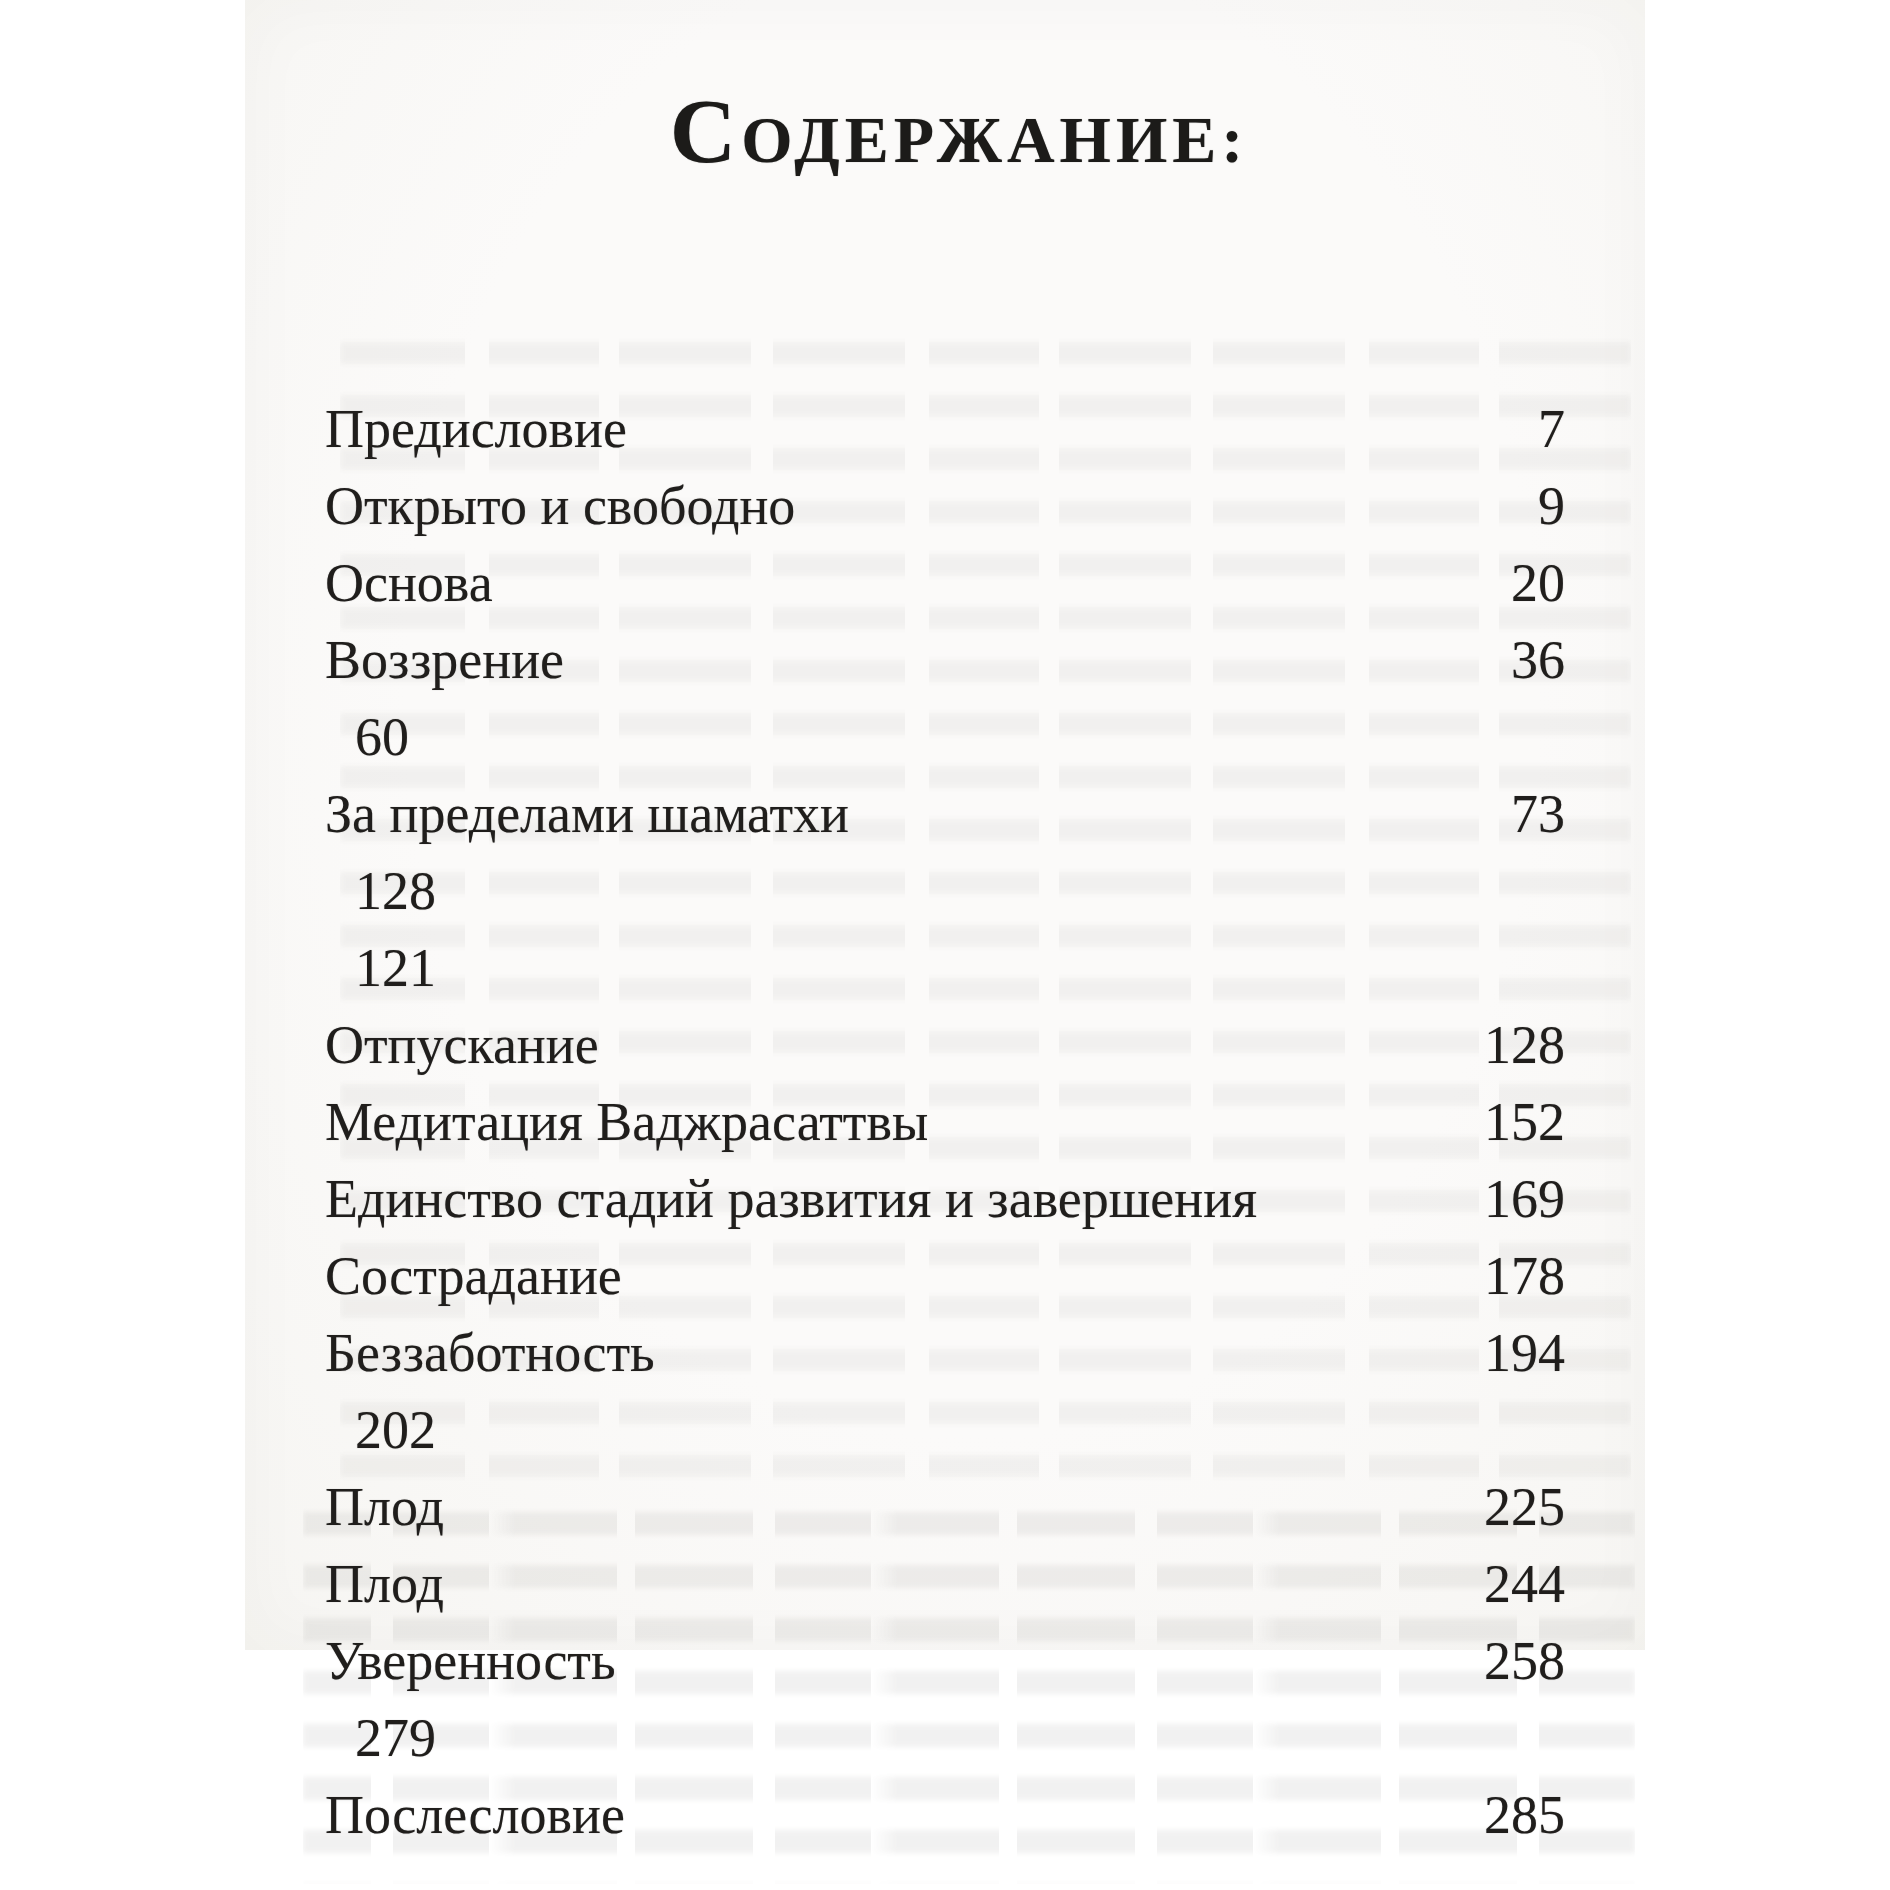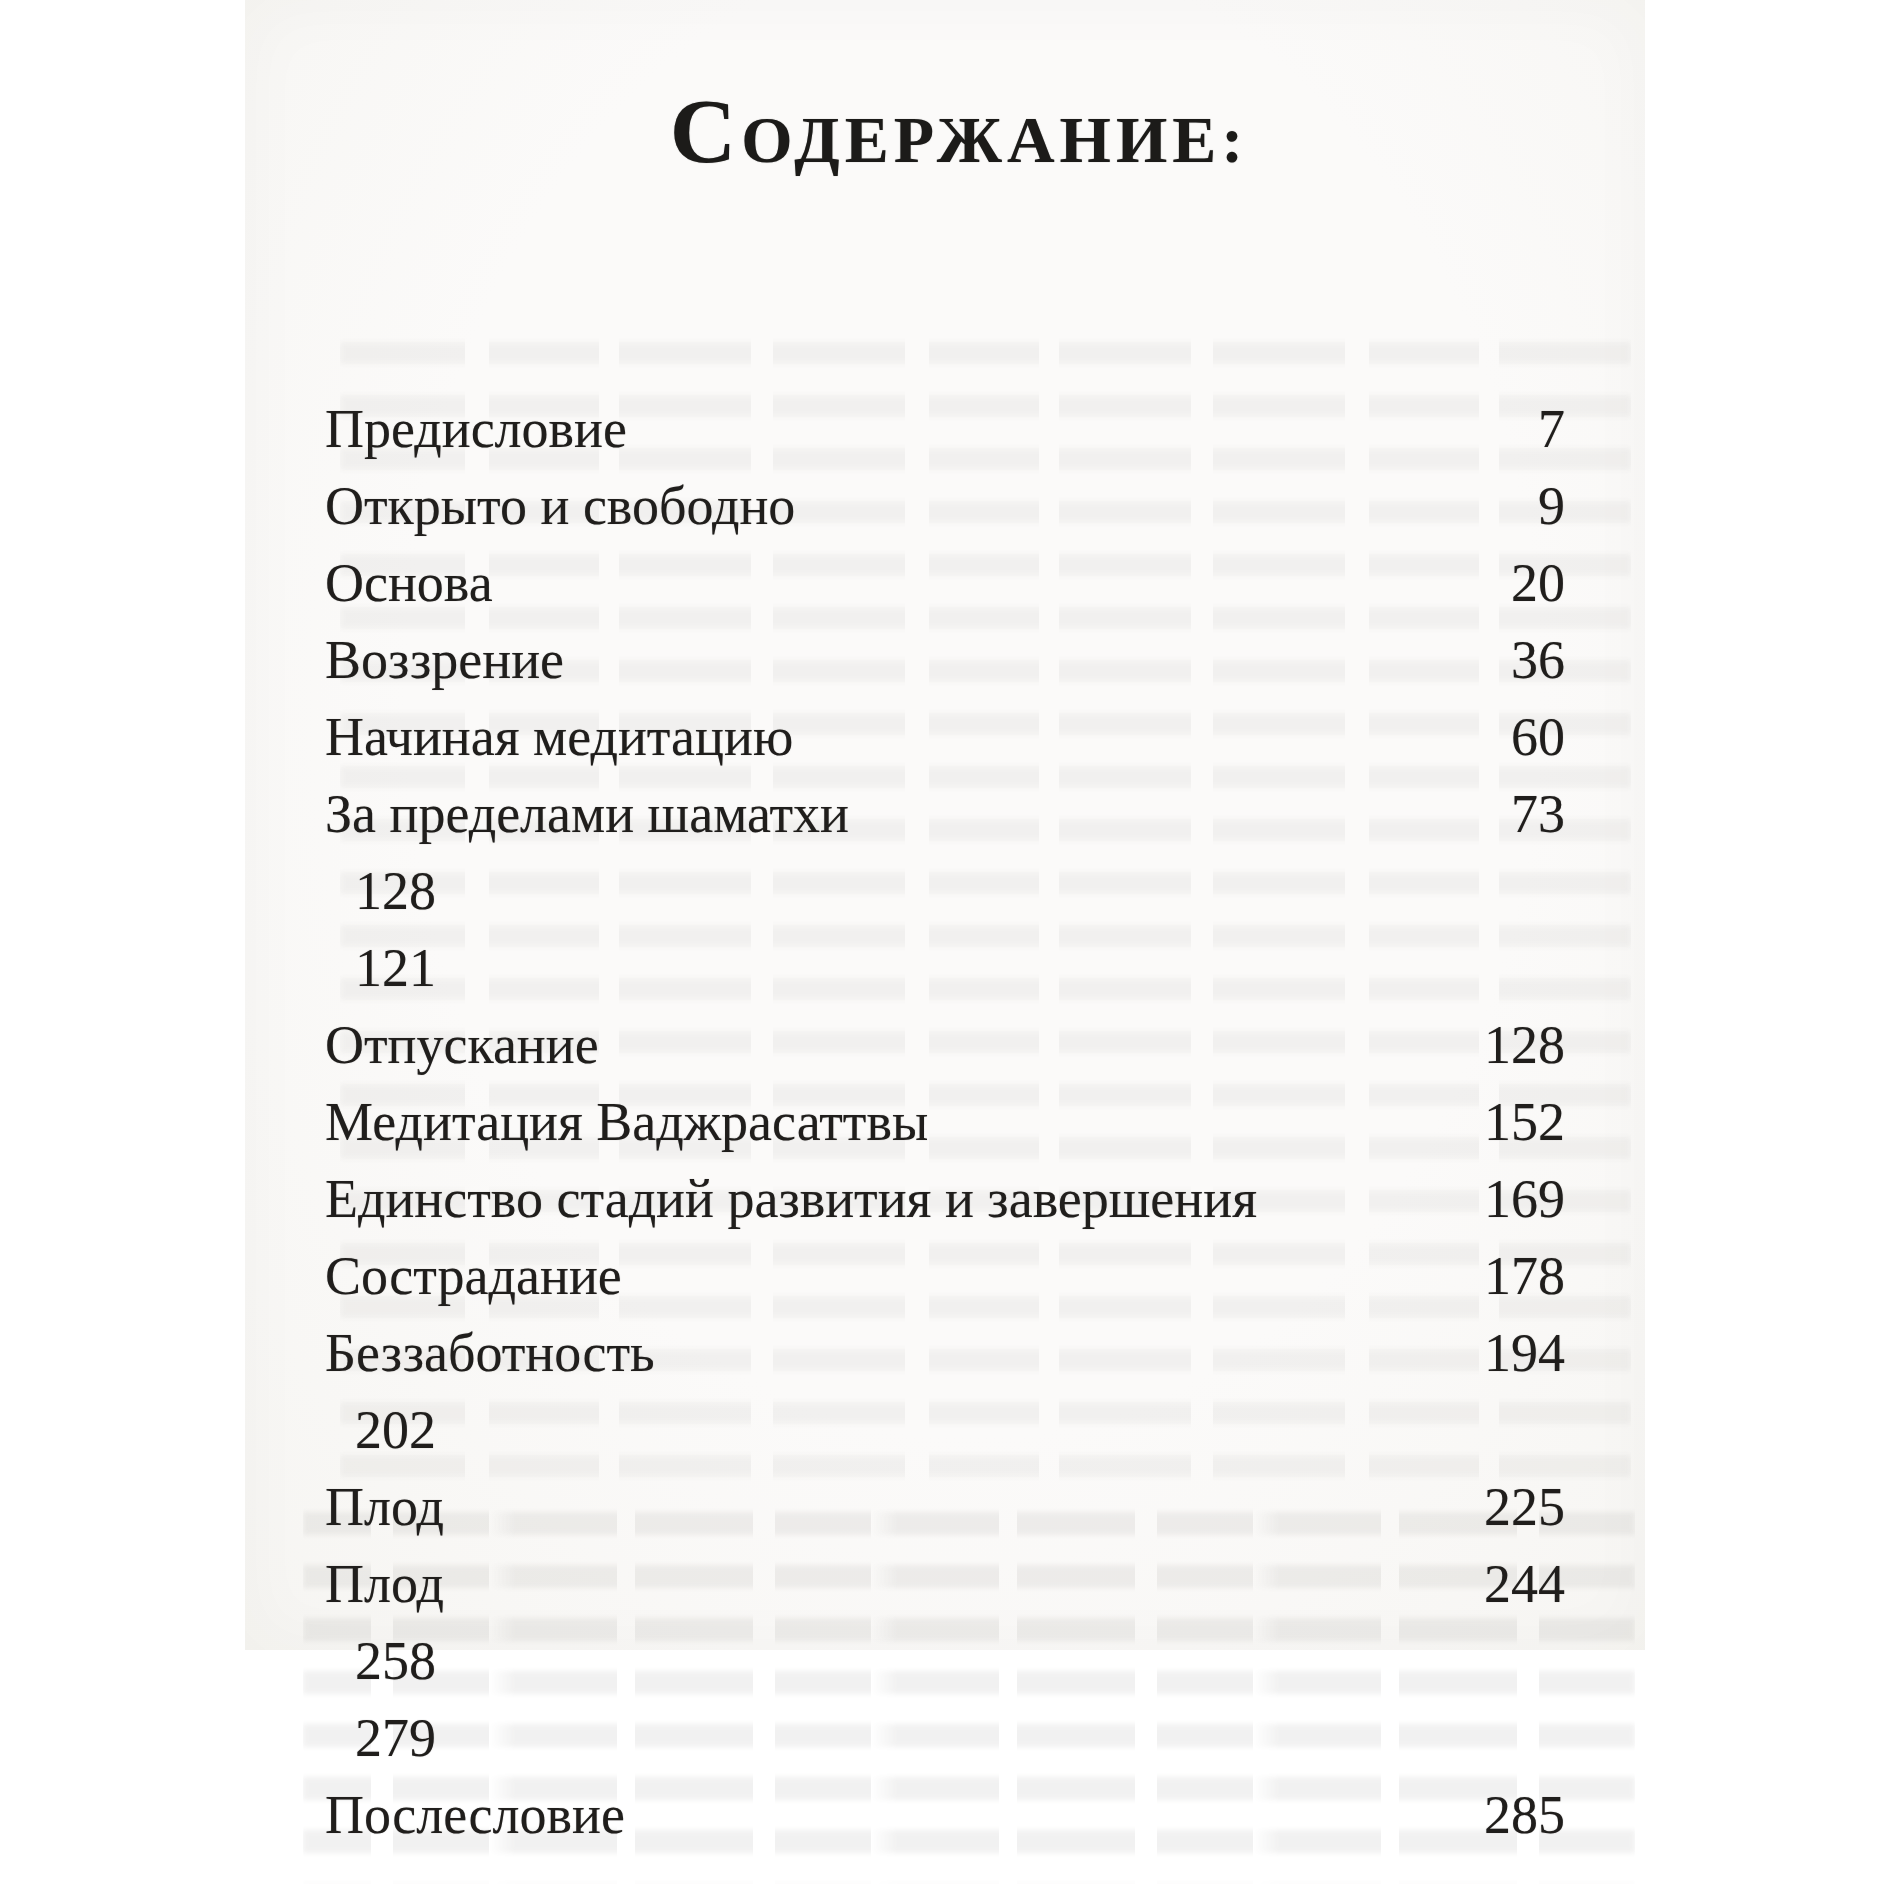--- a/index.html
+++ b/index.html
@@ -104,21 +104,20 @@
     </div>
     <div class="toc-row">
       <span class="label">Основа</span>
       <span class="num">20</span>
     </div>
     <div class="toc-row">
       <span class="label">Воззрение</span>
       <span class="num">36</span>
     </div>
     <div class="toc-row">
-      <span class="label">Начиная медитацию</span>
       <span class="num">60</span>
     </div>
     <div class="toc-row">
       <span class="label">За пределами шаматхи</span>
       <span class="num">73</span>
     </div>
     <div class="toc-row">
       <span class="num">128</span>
     </div>
     <div class="toc-row">
@@ -149,20 +148,21 @@
     </div>
     <div class="toc-row">
       <span class="label">Плод</span>
       <span class="num">225</span>
     </div>
     <div class="toc-row">
       <span class="label">Плод</span>
       <span class="num">244</span>
     </div>
     <div class="toc-row">
+      <span class="label">Уверенность</span>
       <span class="num">258</span>
     </div>
     <div class="toc-row">
       <span class="num">279</span>
     </div>
     <div class="toc-row">
       <span class="label">Послесловие</span>
       <span class="num">285</span>
     </div>
   </div>

